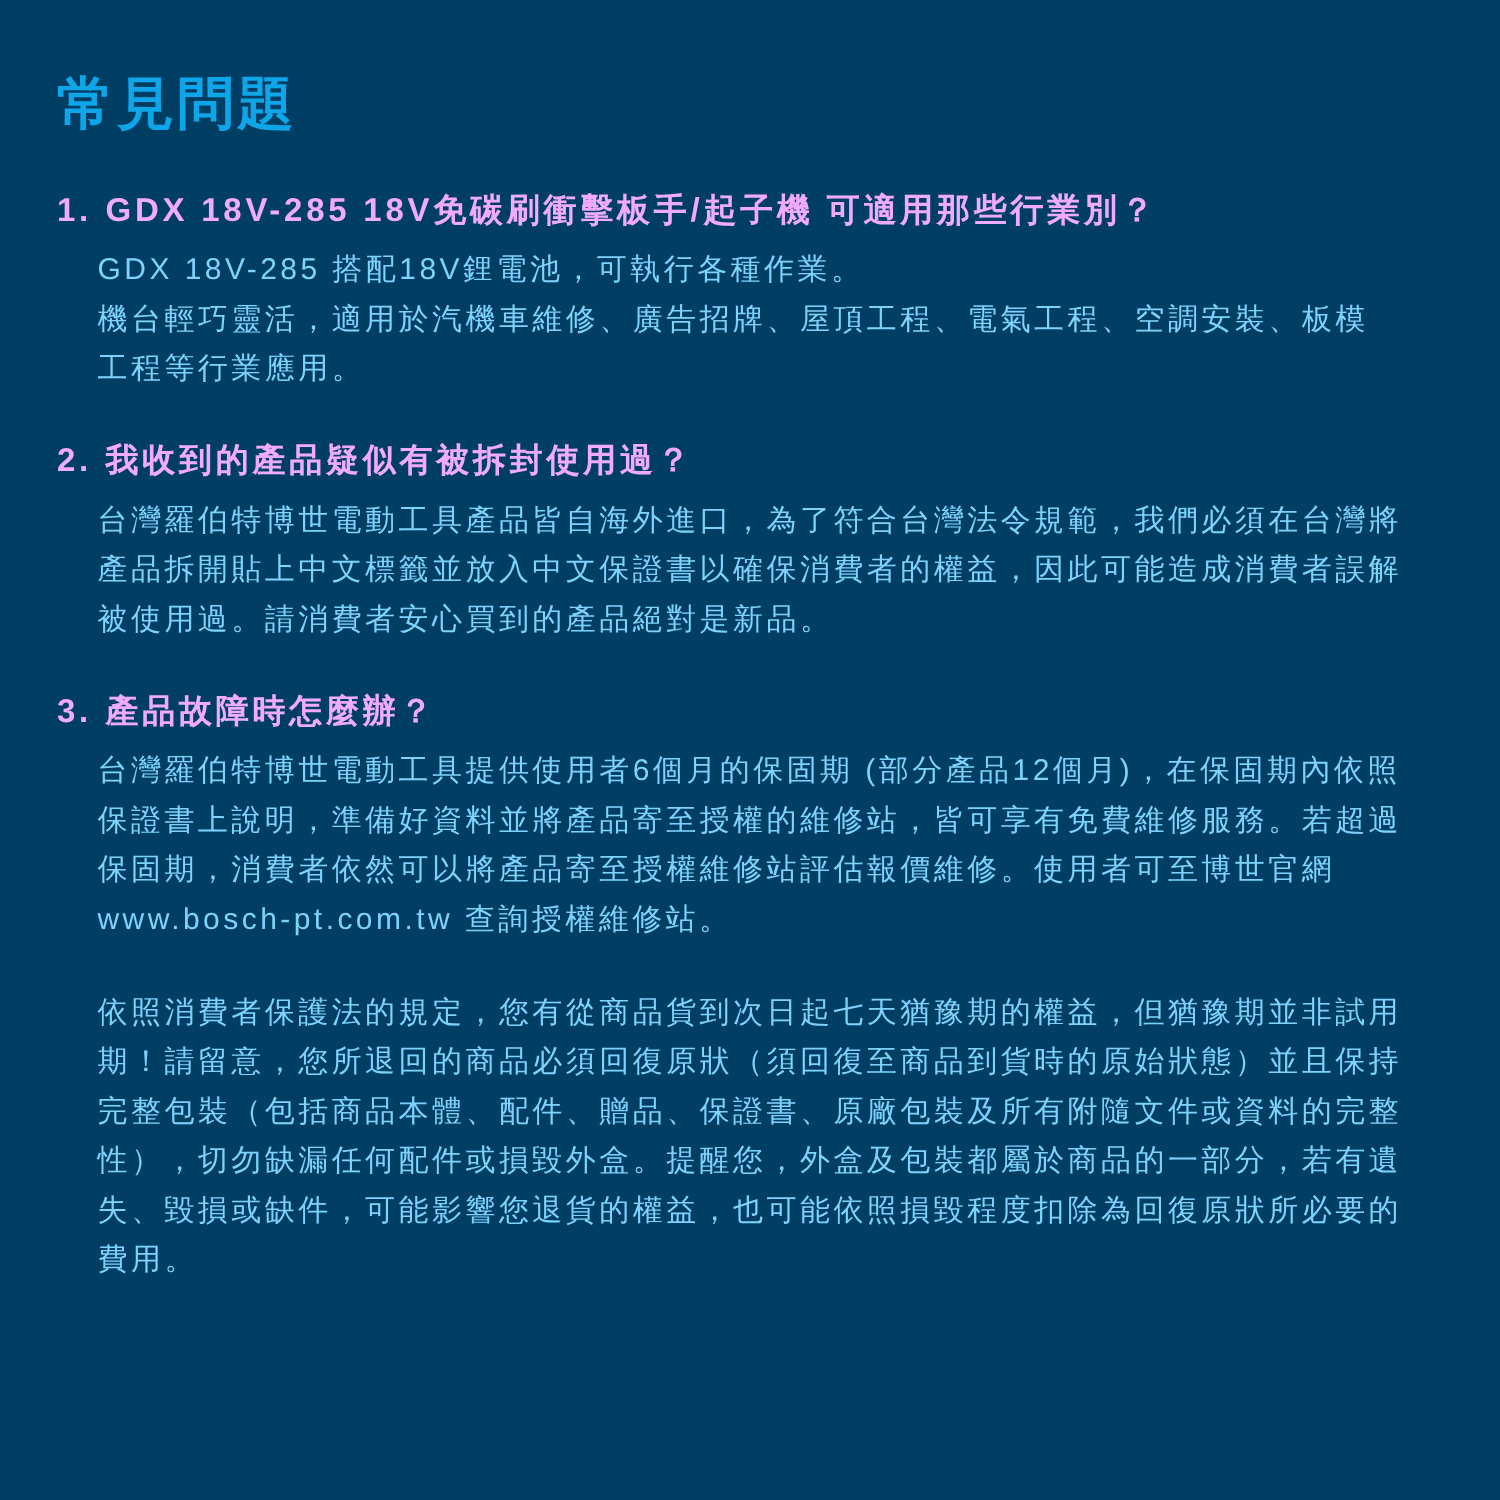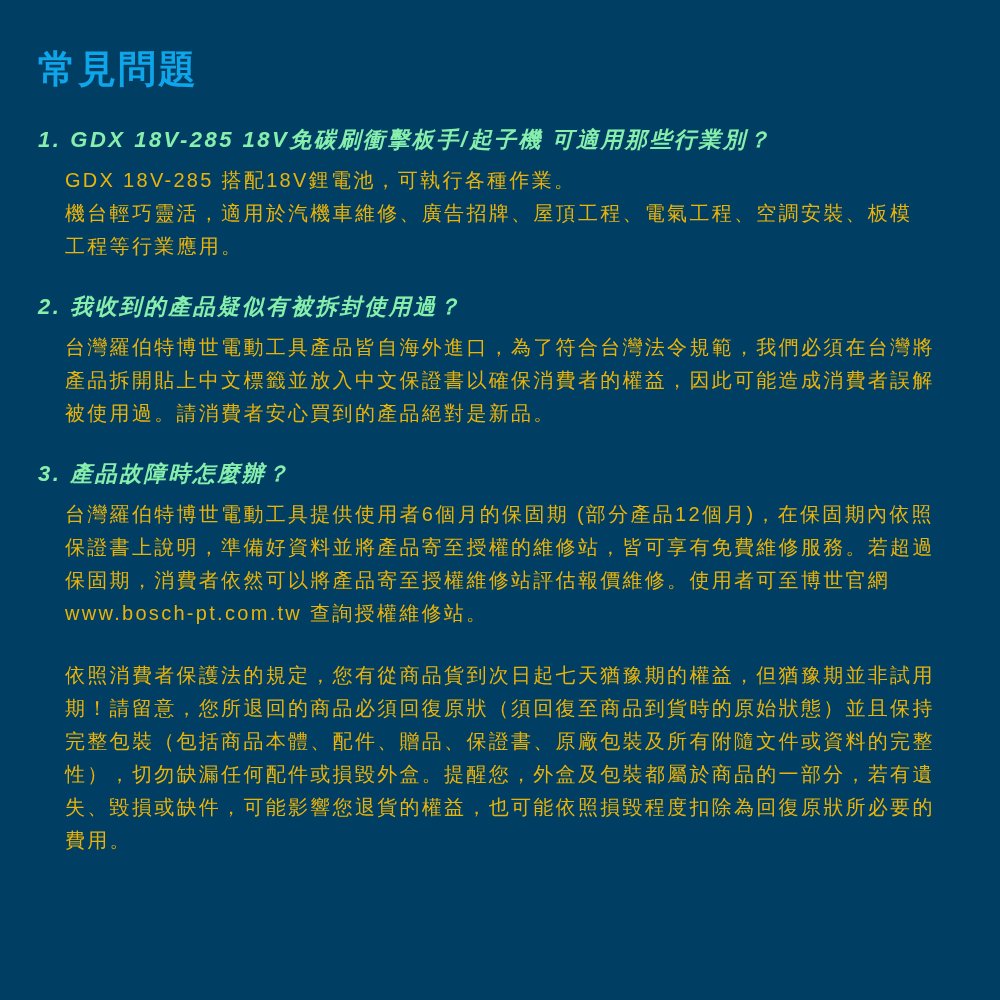--- a/index.html
+++ b/index.html
@@ -25,33 +25,32 @@
     color: #0ea5e9;
   }
   .faq-item {
     margin-bottom: 29px;
   }
   .question {
     margin: 0 0 9px 0;
     font-size: 22px;
     font-weight: 700;
     letter-spacing: 2.5px;
-    color: #86efac;
+    color: #f0abfc;
     white-space: nowrap;
-    font-style: italic;
   }
   .question .q-number {
     margin-right: 9px;
   }
   .answer {
     padding-left: 27px;
     font-size: 20px;
     font-weight: 500;
     letter-spacing: 2.3px;
-    color: #eab308;
+    color: #7dd3fc;
   }
   .answer .answer-line {
     line-height: 33px;
     white-space: nowrap;
   }
 </style>
 </head>
 <body>
 
 <div class="page">

